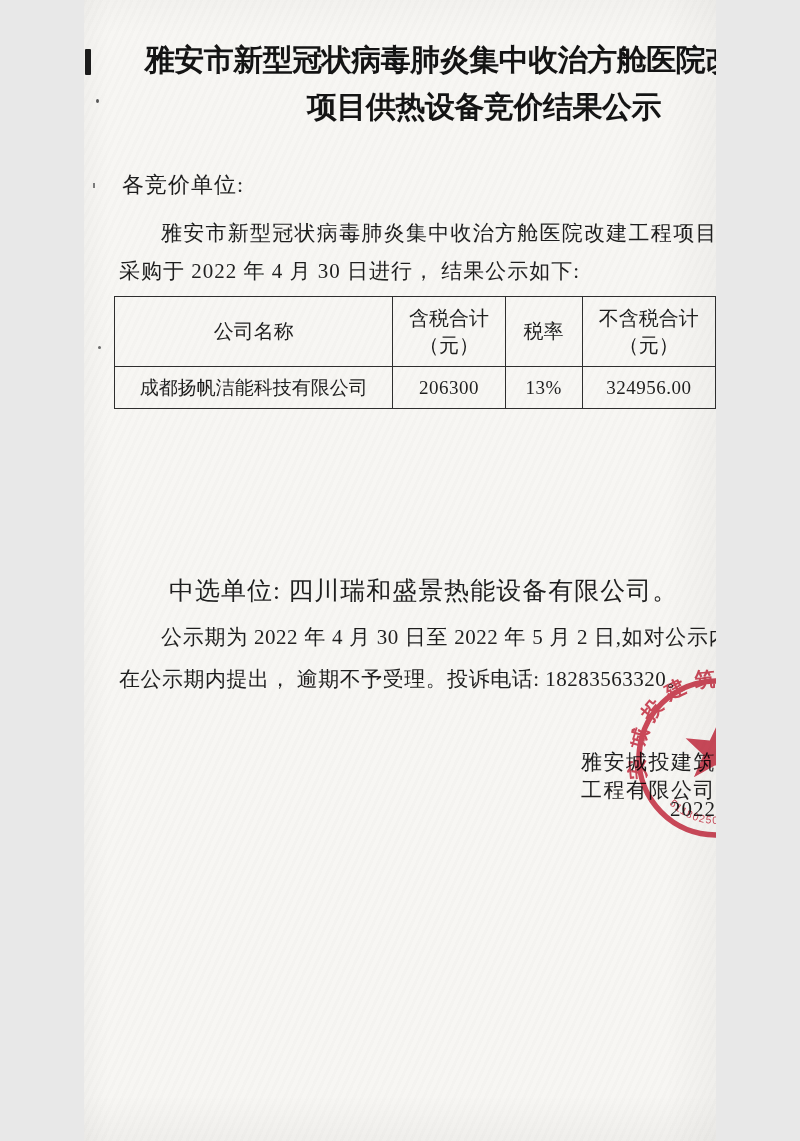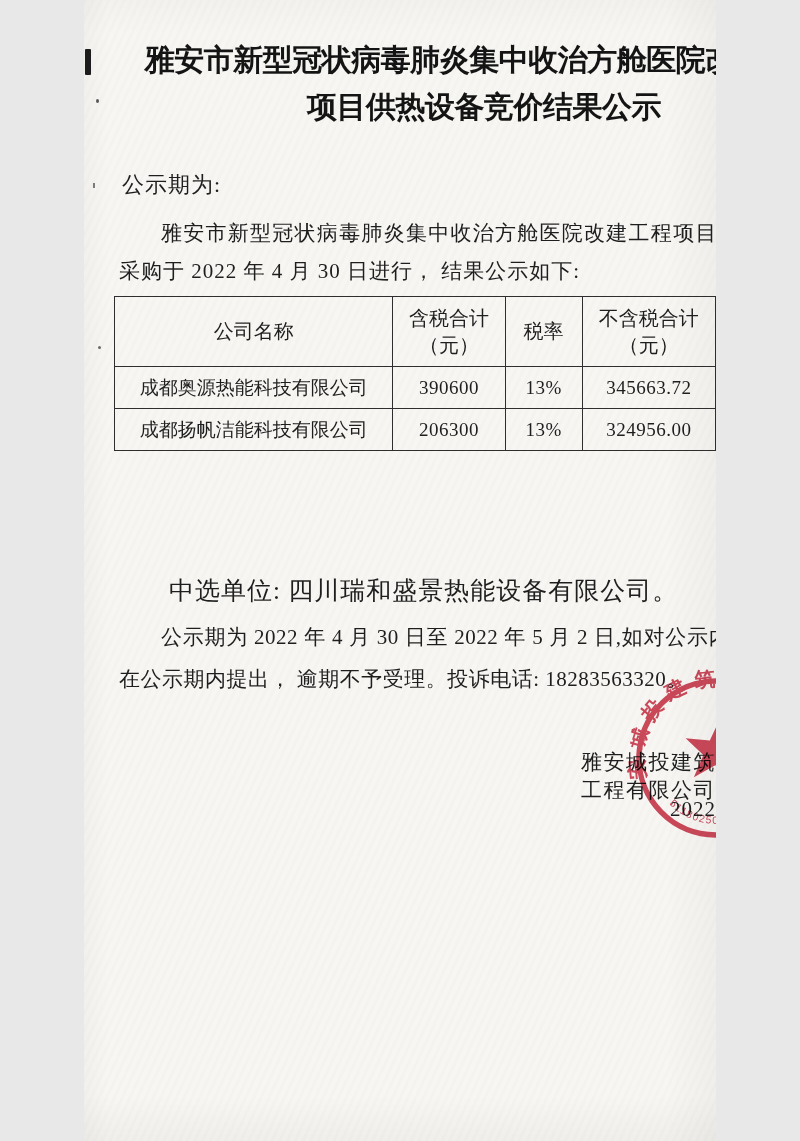--- a/index.html
+++ b/index.html
@@ -66,21 +66,21 @@
 
 <div class="page">
 
   <div class="scan-mark-a"></div>
   <div class="scan-mark-b"></div>
   <div class="scan-mark-c"></div>
   <div class="scan-mark-d"></div>
 
   <div class="title">雅安市新型冠状病毒肺炎集中收治方舱医院改建工程项目供热设备竞价结果公示</div>
 
-  <div class="salutation">公示期为:</div>
+  <div class="salutation">各竞价单位:</div>
 
   <div class="intro">雅安市新型冠状病毒肺炎集中收治方舱医院改建工程项目供热设备竞价采购于 2022 年 4 月 30 日进行， 结果公示如下:</div>
 
   <div class="table-wrap">
     <table class="bid">
       <colgroup>
         <col style="width:288px">
           <col style="width:114px">
           <col style="width:78px">
           <col style="width:135px">
@@ -97,26 +97,20 @@
           <th>
             <span>税率</span>
           </th>
           <th>
             <div>不含税合计</div>
             <div>（元）</div>
           </th>
         </tr>
       </thead>
       <tbody>
-        <tr>
-          <td>成都奥源热能科技有限公司</td>
-          <td class="num">390600</td>
-          <td class="num">13%</td>
-          <td class="num">345663.72</td>
-        </tr>
         <tr>
           <td>成都扬帆洁能科技有限公司</td>
           <td class="num">206300</td>
           <td class="num">13%</td>
           <td class="num">324956.00</td>
         </tr>
       </tbody>
     </table>
   </div>
 

